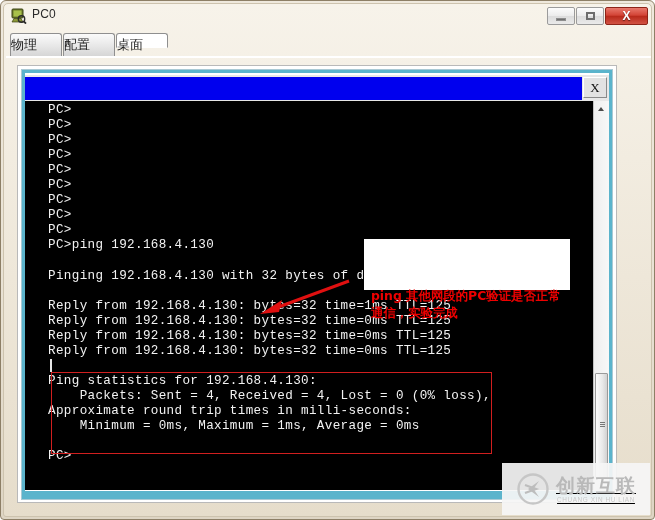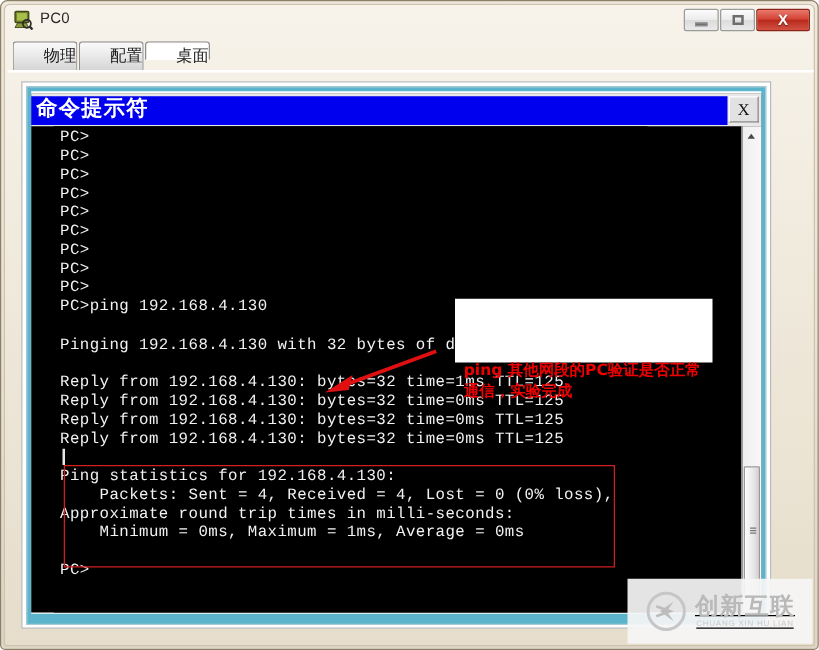--- a/index.html
+++ b/index.html
@@ -118,21 +118,21 @@
     position: absolute;
     top: 2px;
     height: 24px;
     box-sizing: border-box;
     border: 1px solid #8f8f8f;
     border-bottom: none;
     border-radius: 3px 3px 0 0;
     background: linear-gradient(to bottom,#fafafa 0%,#ececec 40%,#d4d4d4 100%);
     color: #1c1c1c;
     font-size: 13px;
-    text-align: right;
+    text-align: left;
     line-height: 22px;
     font-family: "Liberation Sans", sans-serif;
   }
   .tab.selected {
     background: #ffffff;
     border-bottom: 1px solid #ffffff;
     height: 15px;
     z-index: 3;
   }
   .tab.mono {
@@ -372,21 +372,20 @@
   <div id="tab-underline"></div>
 
   <div id="desktop-panel"></div>
   <div id="teal-frame"></div>
   <div id="teal-inner"></div>
 
   <div id="cmd-window">
 
     <div id="cmd-titlebar">
       <div id="cmd-titlebar-blue"></div>
-      <div id="cmd-title-text">命令提示符</div>
       <div id="cmd-close-btn">X</div>
     </div>
 
     <div id="terminal">
       <pre id="terminal-text">PC&gt;
 PC&gt;
 PC&gt;
 PC&gt;
 PC&gt;
 PC&gt;

